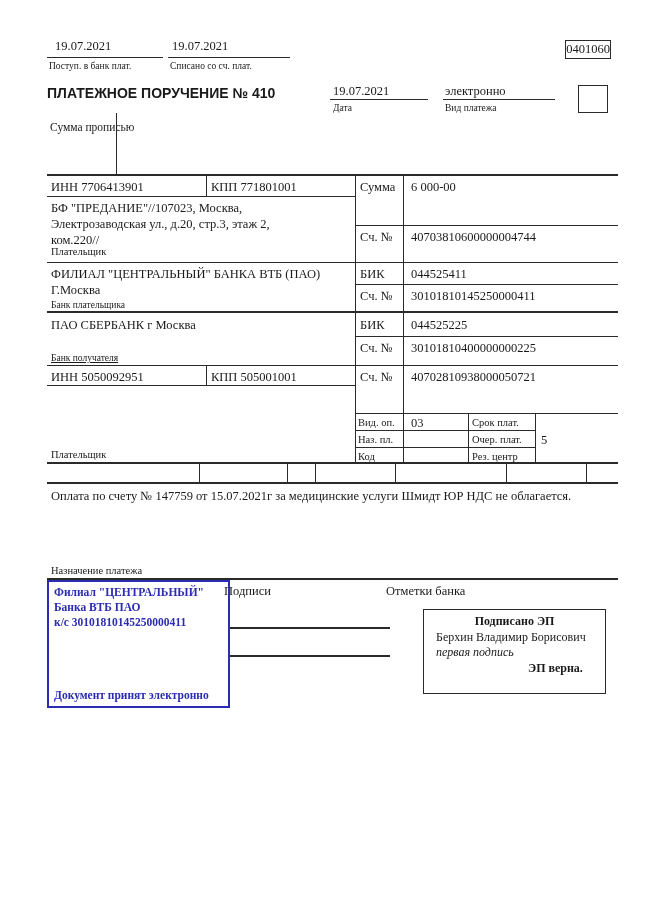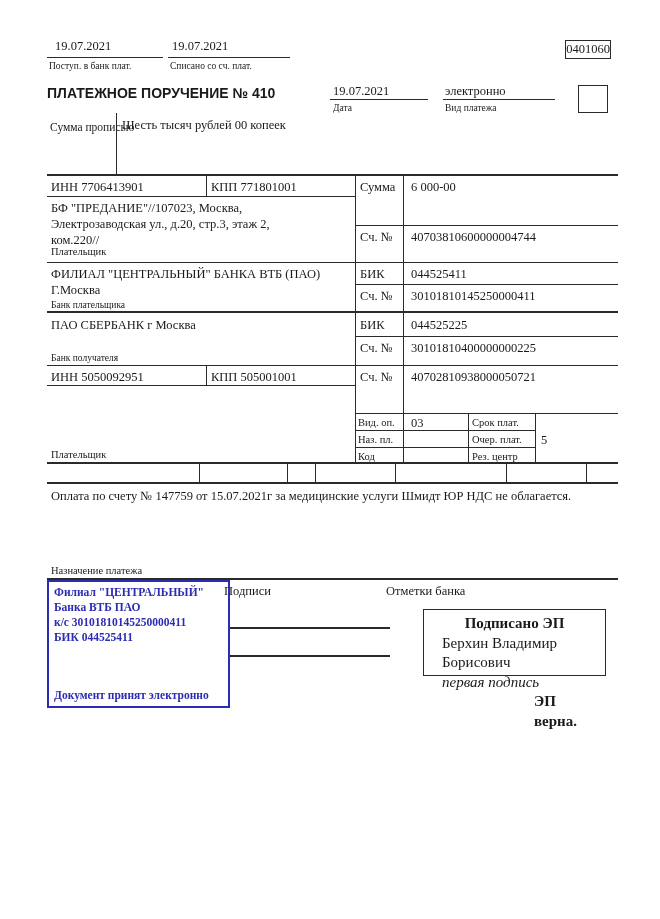--- a/index.html
+++ b/index.html
@@ -15,23 +15,23 @@
   .box{position:absolute;border:1.5px solid #2a2a2a;box-sizing:border-box;}
   .title{position:absolute;font-family:"Liberation Sans", sans-serif;font-weight:bold;
          font-size:14px;white-space:nowrap;}
   #formcode{display:flex;align-items:center;justify-content:center;font-size:12.5px;}
   #bluestamp{position:absolute;left:47px;top:580px;width:183px;height:128px;
              border:2px solid #2b2bb4;box-sizing:border-box;color:#2b2bb4;
              font-weight:bold;font-size:11.5px;line-height:1.3;
              padding:3px 5px;display:flex;flex-direction:column;}
   #bluestamp .gap{height:15px;}
   #bluestamp .bottom{margin-top:auto;}
-  #signstamp{position:absolute;left:423px;top:609px;width:183px;height:67px;
-             border:1.5px solid #2a2a2a;box-sizing:border-box;font-size:15px;
-             line-height:1.3;padding:4px 18px;}
+  #signstamp{position:absolute;left:423px;top:609px;width:183px;height:85px;
+             border:1.5px solid #2a2a2a;box-sizing:border-box;font-size:12px;
+             line-height:1.3;padding:4px 12px;}
   #signstamp .c{text-align:center;font-weight:bold;}
   #signstamp .it{font-style:italic;}
   #signstamp .vr{font-weight:bold;margin-left:92px;}
 </style>
 </head>
 <body>
 
 <div id="page">
 
   <div class="t" style="left:55px;top:38px;">19.07.2021</div>
@@ -50,21 +50,20 @@
   <div class="t" style="left:333px;top:83px;">19.07.2021</div>
   <div class="hl" style="left:330px;top:99px;width:98px;"></div>
   <div class="lbl" style="left:333px;top:103px;">Дата</div>
   <div class="t" style="left:445px;top:83px;">электронно</div>
   <div class="hl" style="left:443px;top:99px;width:112px;"></div>
   <div class="lbl" style="left:445px;top:103px;text-align:center;">Вид платежа</div>
   <div class="box" style="left:578px;top:85px;width:30px;height:28px;border-width:1px;"></div>
 
   <div class="vl" style="left:116px;top:113px;height:61px;"></div>
   <div class="lbl2 wrap" style="left:50px;top:120px;width:62px;font-size:11.5px;line-height:1.3;">Сумма прописью</div>
-  <div class="t" style="left:122px;top:117px;">Шесть тысяч рублей 00 копеек</div>
   <div class="hl2" style="left:47px;top:174px;width:571px;"></div>
 
   <div class="vl" style="left:355px;top:174px;height:288px;"></div>
   <div class="vl" style="left:403px;top:174px;height:288px;"></div>
 
   <div class="t" style="left:51px;top:179px;">ИНН 7706413901</div>
   <div class="vl" style="left:206px;top:176px;height:20px;"></div>
   <div class="t" style="left:211px;top:179px;">КПП 771801001</div>
   <div class="hl" style="left:47px;top:196px;width:308px;"></div>
   <div class="t" style="left:360px;top:179px;">Сумма</div>
@@ -85,21 +84,21 @@
   <div class="t" style="left:411px;top:288px;">30101810145250000411</div>
   <div class="lbl" style="left:51px;top:300px;">Банк плательщика</div>
   <div class="hl2" style="left:47px;top:311px;width:571px;"></div>
 
   <div class="t" style="left:51px;top:317px;">ПАО СБЕРБАНК г Москва</div>
   <div class="t" style="left:360px;top:317px;">БИК</div>
   <div class="t" style="left:411px;top:317px;">044525225</div>
   <div class="hl" style="left:355px;top:336px;width:263px;"></div>
   <div class="t" style="left:360px;top:340px;">Сч. №</div>
   <div class="t" style="left:411px;top:340px;">30101810400000000225</div>
-  <div class="lbl" style="left:51px;top:353px;">Банк получателя</div>
+  <div class="lbl" style="left:51px;top:353px;text-decoration:underline;">Банк получателя</div>
   <div class="hl" style="left:47px;top:365px;width:571px;"></div>
 
   <div class="t" style="left:51px;top:369px;">ИНН 5050092951</div>
   <div class="vl" style="left:206px;top:365px;height:20px;"></div>
   <div class="t" style="left:211px;top:369px;">КПП 505001001</div>
   <div class="hl" style="left:47px;top:385px;width:308px;"></div>
   <div class="t" style="left:360px;top:369px;">Сч. №</div>
   <div class="t" style="left:411px;top:369px;">40702810938000050721</div>
 
   <div class="lbl2" style="left:51px;top:449px;">Плательщик</div>
@@ -130,21 +129,20 @@
   <div class="t wrap" style="left:51px;top:488px;width:562px;">Оплата по счету № 147759 от 15.07.2021г за медицинские услуги Шмидт ЮР НДС не облагается.</div>
   <div class="lbl2" style="left:51px;top:565px;">Назначение платежа</div>
   <div class="hl2" style="left:47px;top:578px;width:571px;"></div>
 
   <div class="t" style="left:224px;top:583px;">Подписи</div>
   <div class="t" style="left:386px;top:583px;">Отметки банка</div>
 
   <div id="bluestamp">
     <div>Филиал "ЦЕНТРАЛЬНЫЙ" Банка ВТБ ПАО</div>
     <div>к/с 30101810145250000411</div>
-    <div>БИК 044525411</div>
     <div class="gap"></div>
     <div class="bottom">Документ принят электронно</div>
   </div>
 
   <div class="hl" style="left:230px;top:627px;width:160px;height:1.5px;"></div>
   <div class="hl" style="left:230px;top:655px;width:160px;height:1.5px;"></div>
 
   <div id="signstamp">
     <div class="c">Подписано ЭП</div>
     <div>Берхин Владимир Борисович</div>

